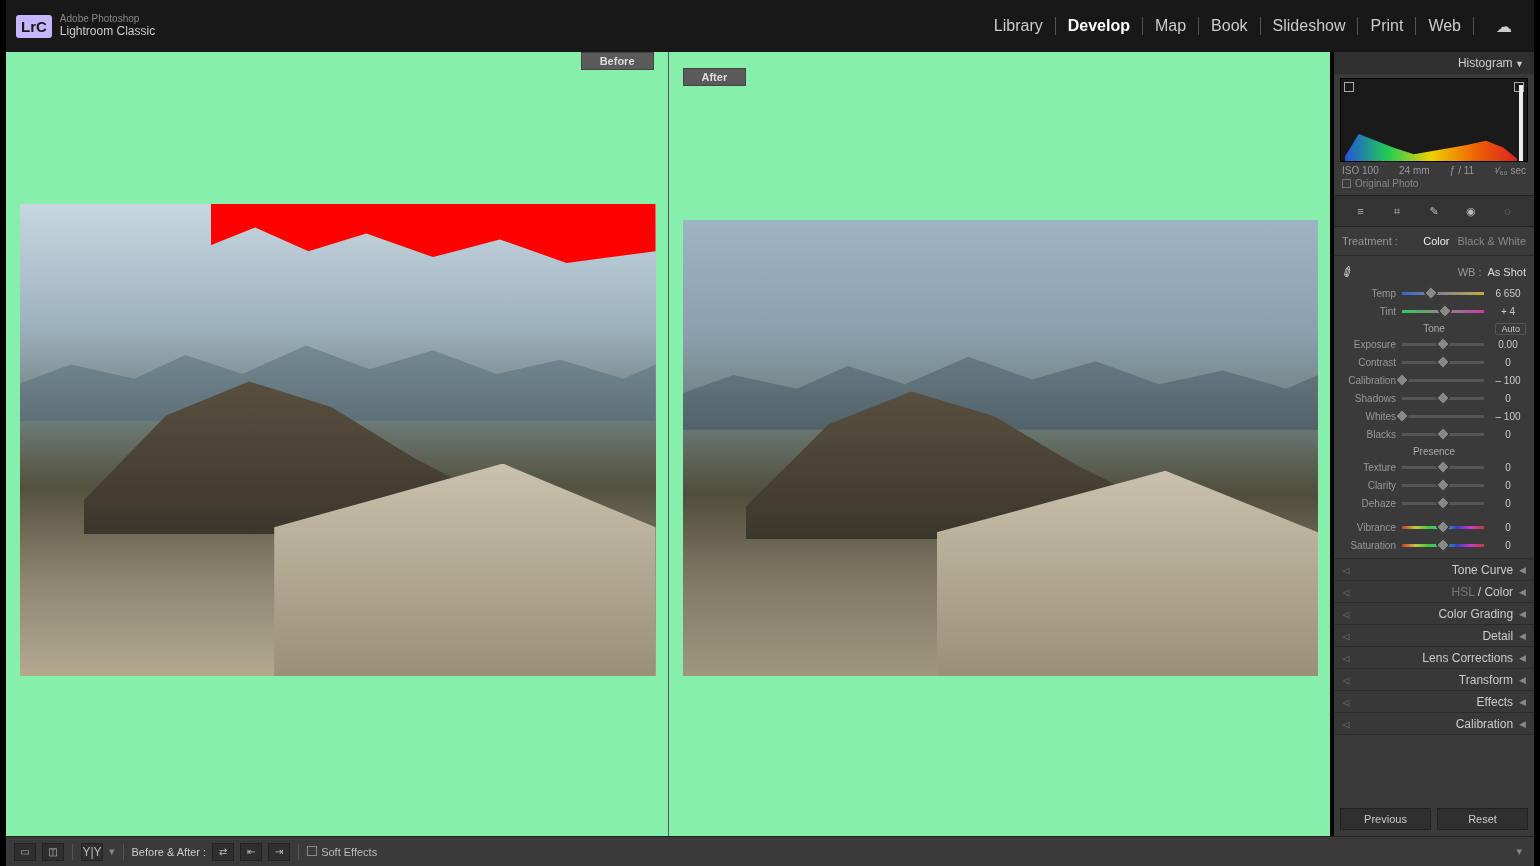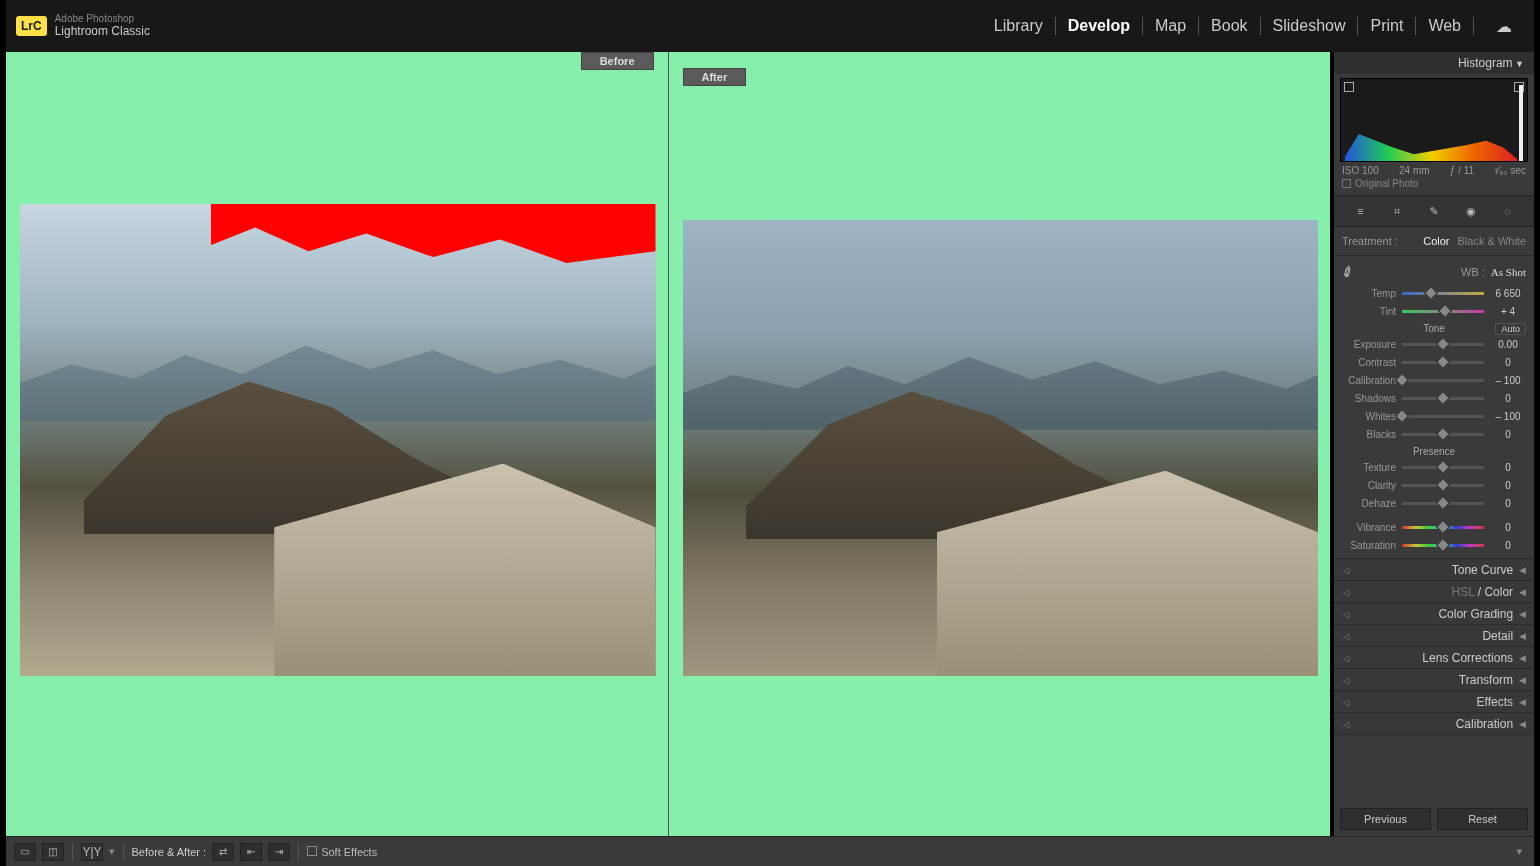--- a/index.html
+++ b/index.html
@@ -1,19 +1,19 @@
 <!DOCTYPE html>
 <html><head>
 <meta charset="utf-8">
 <style>
   * { margin: 0; padding: 0; box-sizing: border-box; font-family: "Segoe UI", Arial, sans-serif; }
   body { background: #000; width: 1540px; height: 866px; overflow: hidden; color: #aaa; font-size: 11px; }
   .app { position: absolute; left: 6px; top: 0; right: 6px; bottom: 0; display: flex; flex-direction: column; }
   .topbar { height: 52px; background: #181818; display: flex; align-items: center; padding: 0 10px; }
-  .logo-badge { background: #fde047; color: #181818; font-weight: 700; font-size: 12px; padding: 3px 5px; border-radius: 3px; margin-right: 8px; }
+  .logo-badge { background: #c4b5fd; color: #181818; font-weight: 700; font-size: 15px; padding: 3px 5px; border-radius: 3px; margin-right: 8px; }
   .brand-text { line-height: 1.15; }
   .brand-text .l1 { font-size: 10px; color: #888; }
   .brand-text .l2 { font-size: 12px; color: #ccc; }
   .modules { margin-left: auto; display: flex; align-items: center; gap: 0; }
   .modules span { font-size: 16px; color: #ccc; padding: 0 12px; border-right: 1px solid #555; cursor: pointer; }
   .modules span:last-of-type { border-right: none; }
   .modules span.active { color: #fff; font-weight: 600; }
   .cloud { margin-left: 10px; color: #ccc; font-size: 16px; }
   .workspace { flex: 1; display: flex; background: #000; gap: 4px; }
   .canvas { flex: 1; background: #86efac; display: flex; font-weight: bold; }
@@ -53,21 +53,21 @@
   .autobtn { position:absolute; right:0; color:#ccc; border:1px solid #555; padding:0 5px; font-size:9px; border-radius:2px; cursor:pointer; }
   .treat-row { display:flex; align-items:center; height:20px; gap:8px; }
   .treat-opt { color:#888; cursor:pointer; }
   .treat-opt.sel { color:#eee; }
   .profile-row { display:flex; align-items:center; gap:6px; height:20px; }
   .profile-row .pval { color:#ddd; flex:1; }
   .grid-icon { width:14px; height:12px; border:1px solid #888; display:grid; grid-template-columns:1fr 1fr; grid-template-rows:1fr 1fr; }
   .grid-icon div{border:1px solid #888;}
   .wb-row { display:flex; align-items:center; gap:6px; height:24px; }
   .eyedrop { color:#ddd; font-size:14px; transform: rotate(-30deg); }
-  .wb-sel { color:#ddd;font-family:Liberation Serif, serif; }
+  .wb-sel { color:#ddd; }
   .closed-panel { height:22px; background:#383838; border-bottom:1px solid #2a2a2a; display:flex; align-items:center; justify-content:flex-end; padding:0 8px; color:#ccc; font-size:12px; gap:6px; cursor:pointer; }
   .closed-panel .eye { margin-right:auto; color:#666; }
   .closed-panel .chev { font-size:9px; color:#888; }
   .dim { color:#777; }
   .bottom-actions { display:flex; gap:6px; padding:6px; margin-top:auto; }
   .btn { flex:1; background:#2f2f2f; border:1px solid #222; color:#ccc; text-align:center; padding:4px 0; font-size:11px; cursor:pointer; }
   .footbar { height:30px; background:#3a3a3a; border-top:1px solid #222; display:flex; align-items:center; padding:0 8px; gap:6px; color:#bbb; font-size:11px; }
   .ft-btn { width:22px; height:18px; background:#2f2f2f; border:1px solid #222; display:flex; align-items:center; justify-content:center; font-size:10px; cursor:pointer; }
   .ft-sep { width:1px; height:16px; background:#555; margin:0 2px; }
   .ft-lbl { color:#ccc; }

